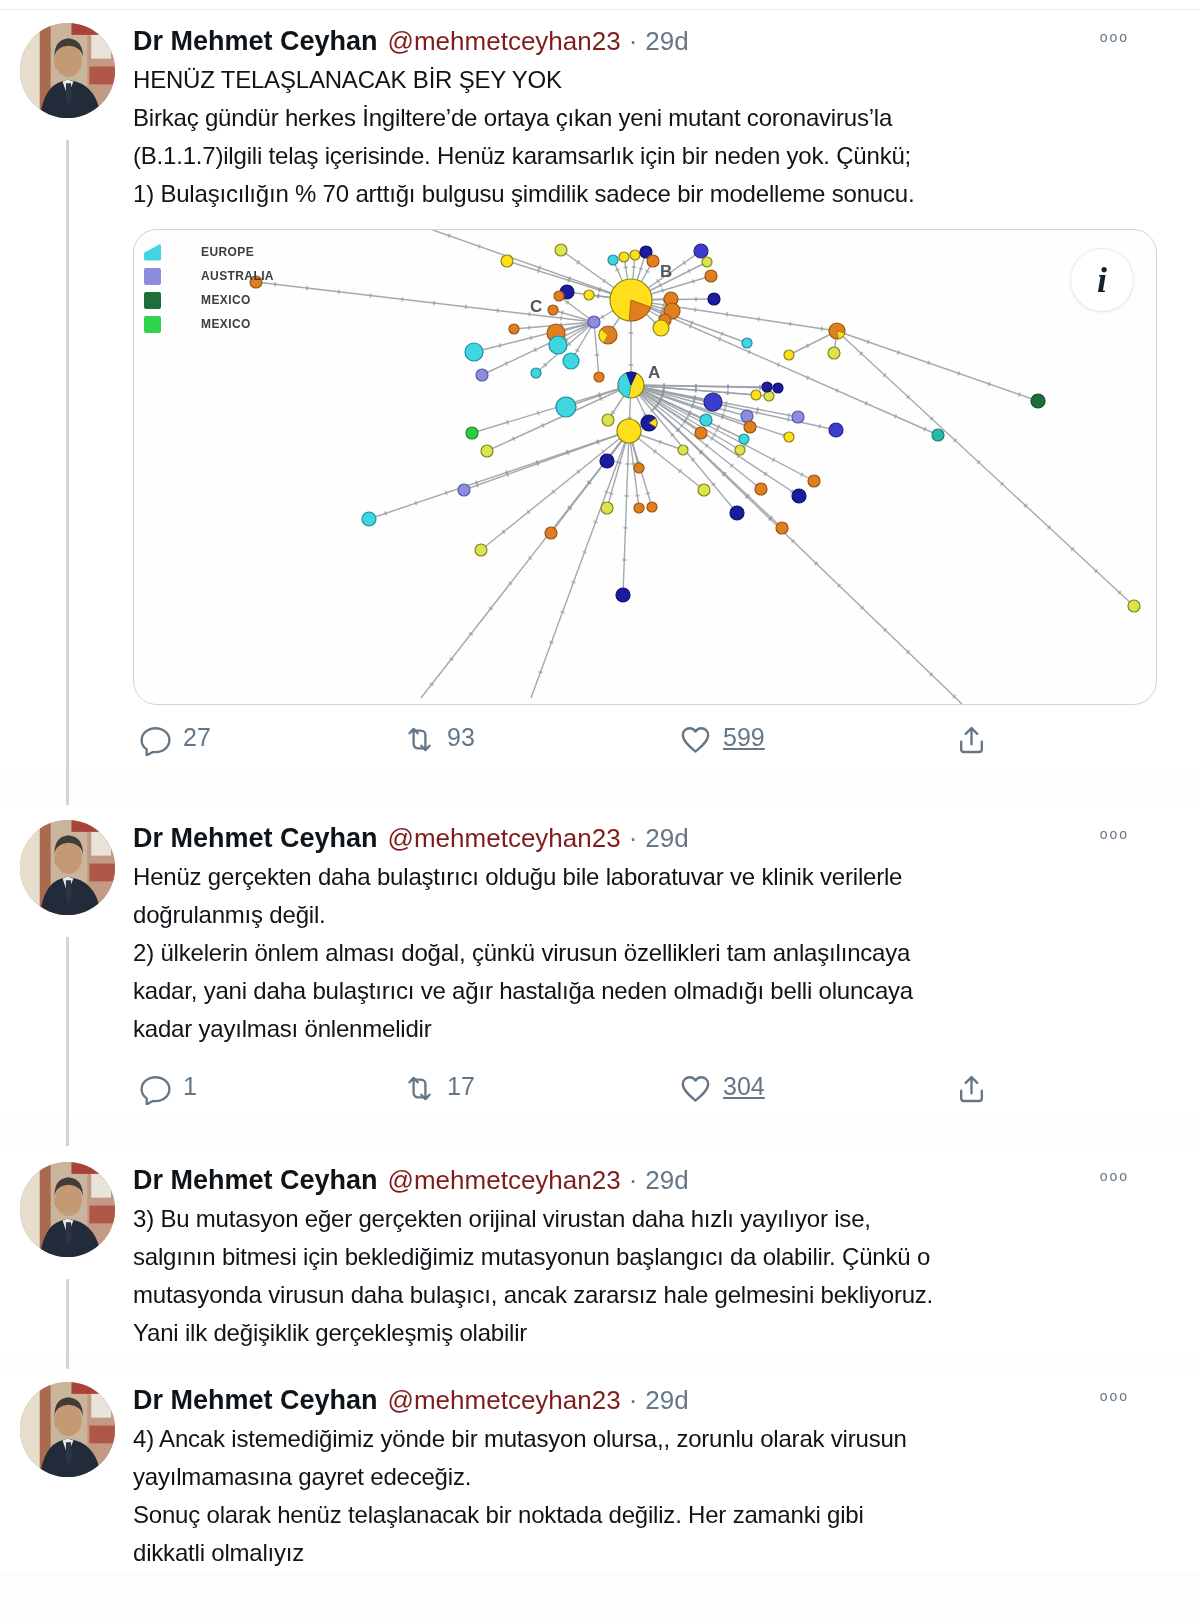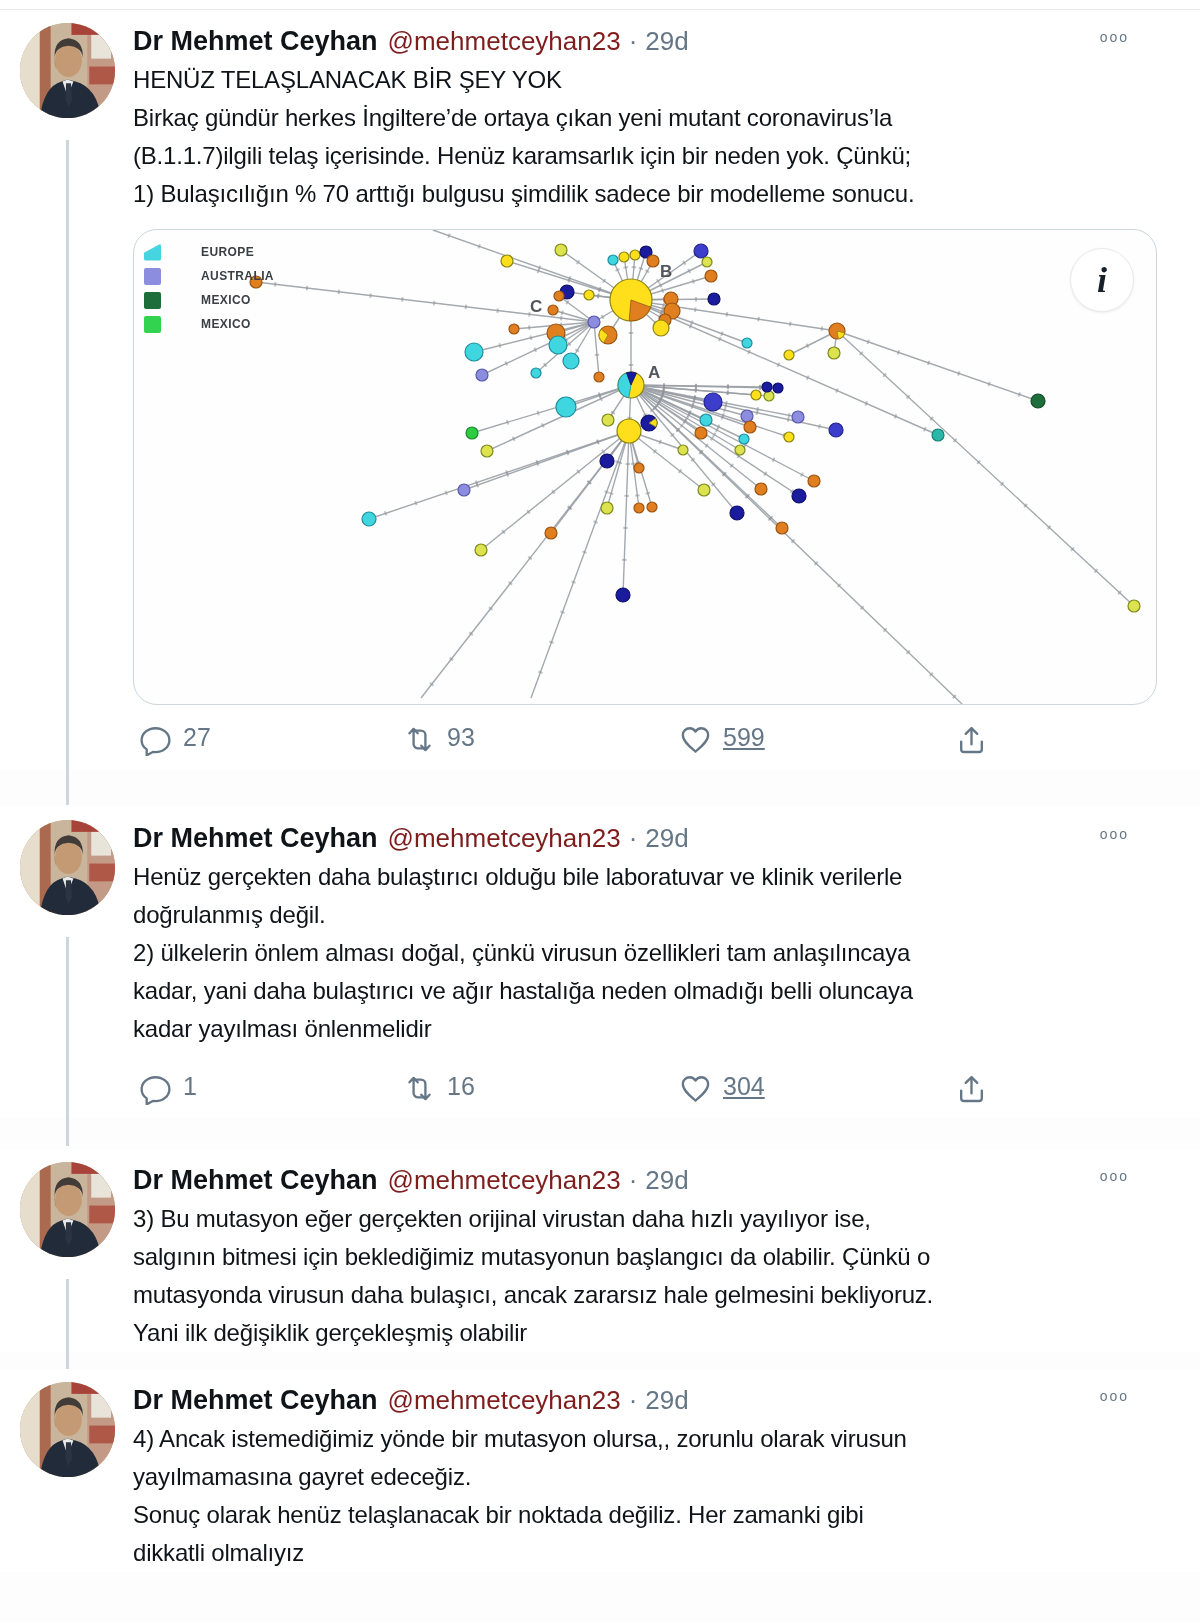--- a/index.html
+++ b/index.html
@@ -409,21 +409,21 @@
         <svg viewBox="0 0 24 24">
             <path d="M12 3.8c-5.6 0-10.1 3.9-10.1 8.7 0 2.7 1.4 5.1 3.7 6.7l0 4.3 4.5-2.4c.6.1 1.2.1 1.9.1 5.6 0 10.1-3.9 10.1-8.7S17.6 3.8 12 3.8z"></path>
           </svg>
         <span class="count">1</span>
       </div>
       <div class="stat rt">
         <svg viewBox="0 0 24 24">
             <path d="M4.7 7.5l3-3.2 3 3.2M7.7 4.6v10.6a3.3 3.3 0 003.3 3.3h5.2"></path>
             <path d="M19.3 16.5l-3 3.2-3-3.2M16.3 19.4V8.8a3.3 3.3 0 00-3.3-3.3H7.8"></path>
           </svg>
-        <span class="count">16</span>
+        <span class="count">17</span>
       </div>
       <div class="stat like">
         <svg viewBox="0 0 24 24">
             <path d="M12 20.8C8.4 17.6 2.8 13.6 2.8 8.8c0-2.9 2.3-5 5-5 1.7 0 3.3.9 4.2 2.4.9-1.5 2.5-2.4 4.2-2.4 2.7 0 5 2.1 5 5 0 4.8-5.6 8.8-9.2 12z"></path>
           </svg>
         <span class="count">304</span>
       </div>
       <div class="stat share">
         <svg viewBox="0 0 24 24">
             <path d="M12 15.5V3.7M12 3.7L7.8 7.9M12 3.7l4.2 4.2M4.5 13.5v5.6c0 1.1.9 2 2 2h11c1.1 0 2-.9 2-2v-5.6"></path>

